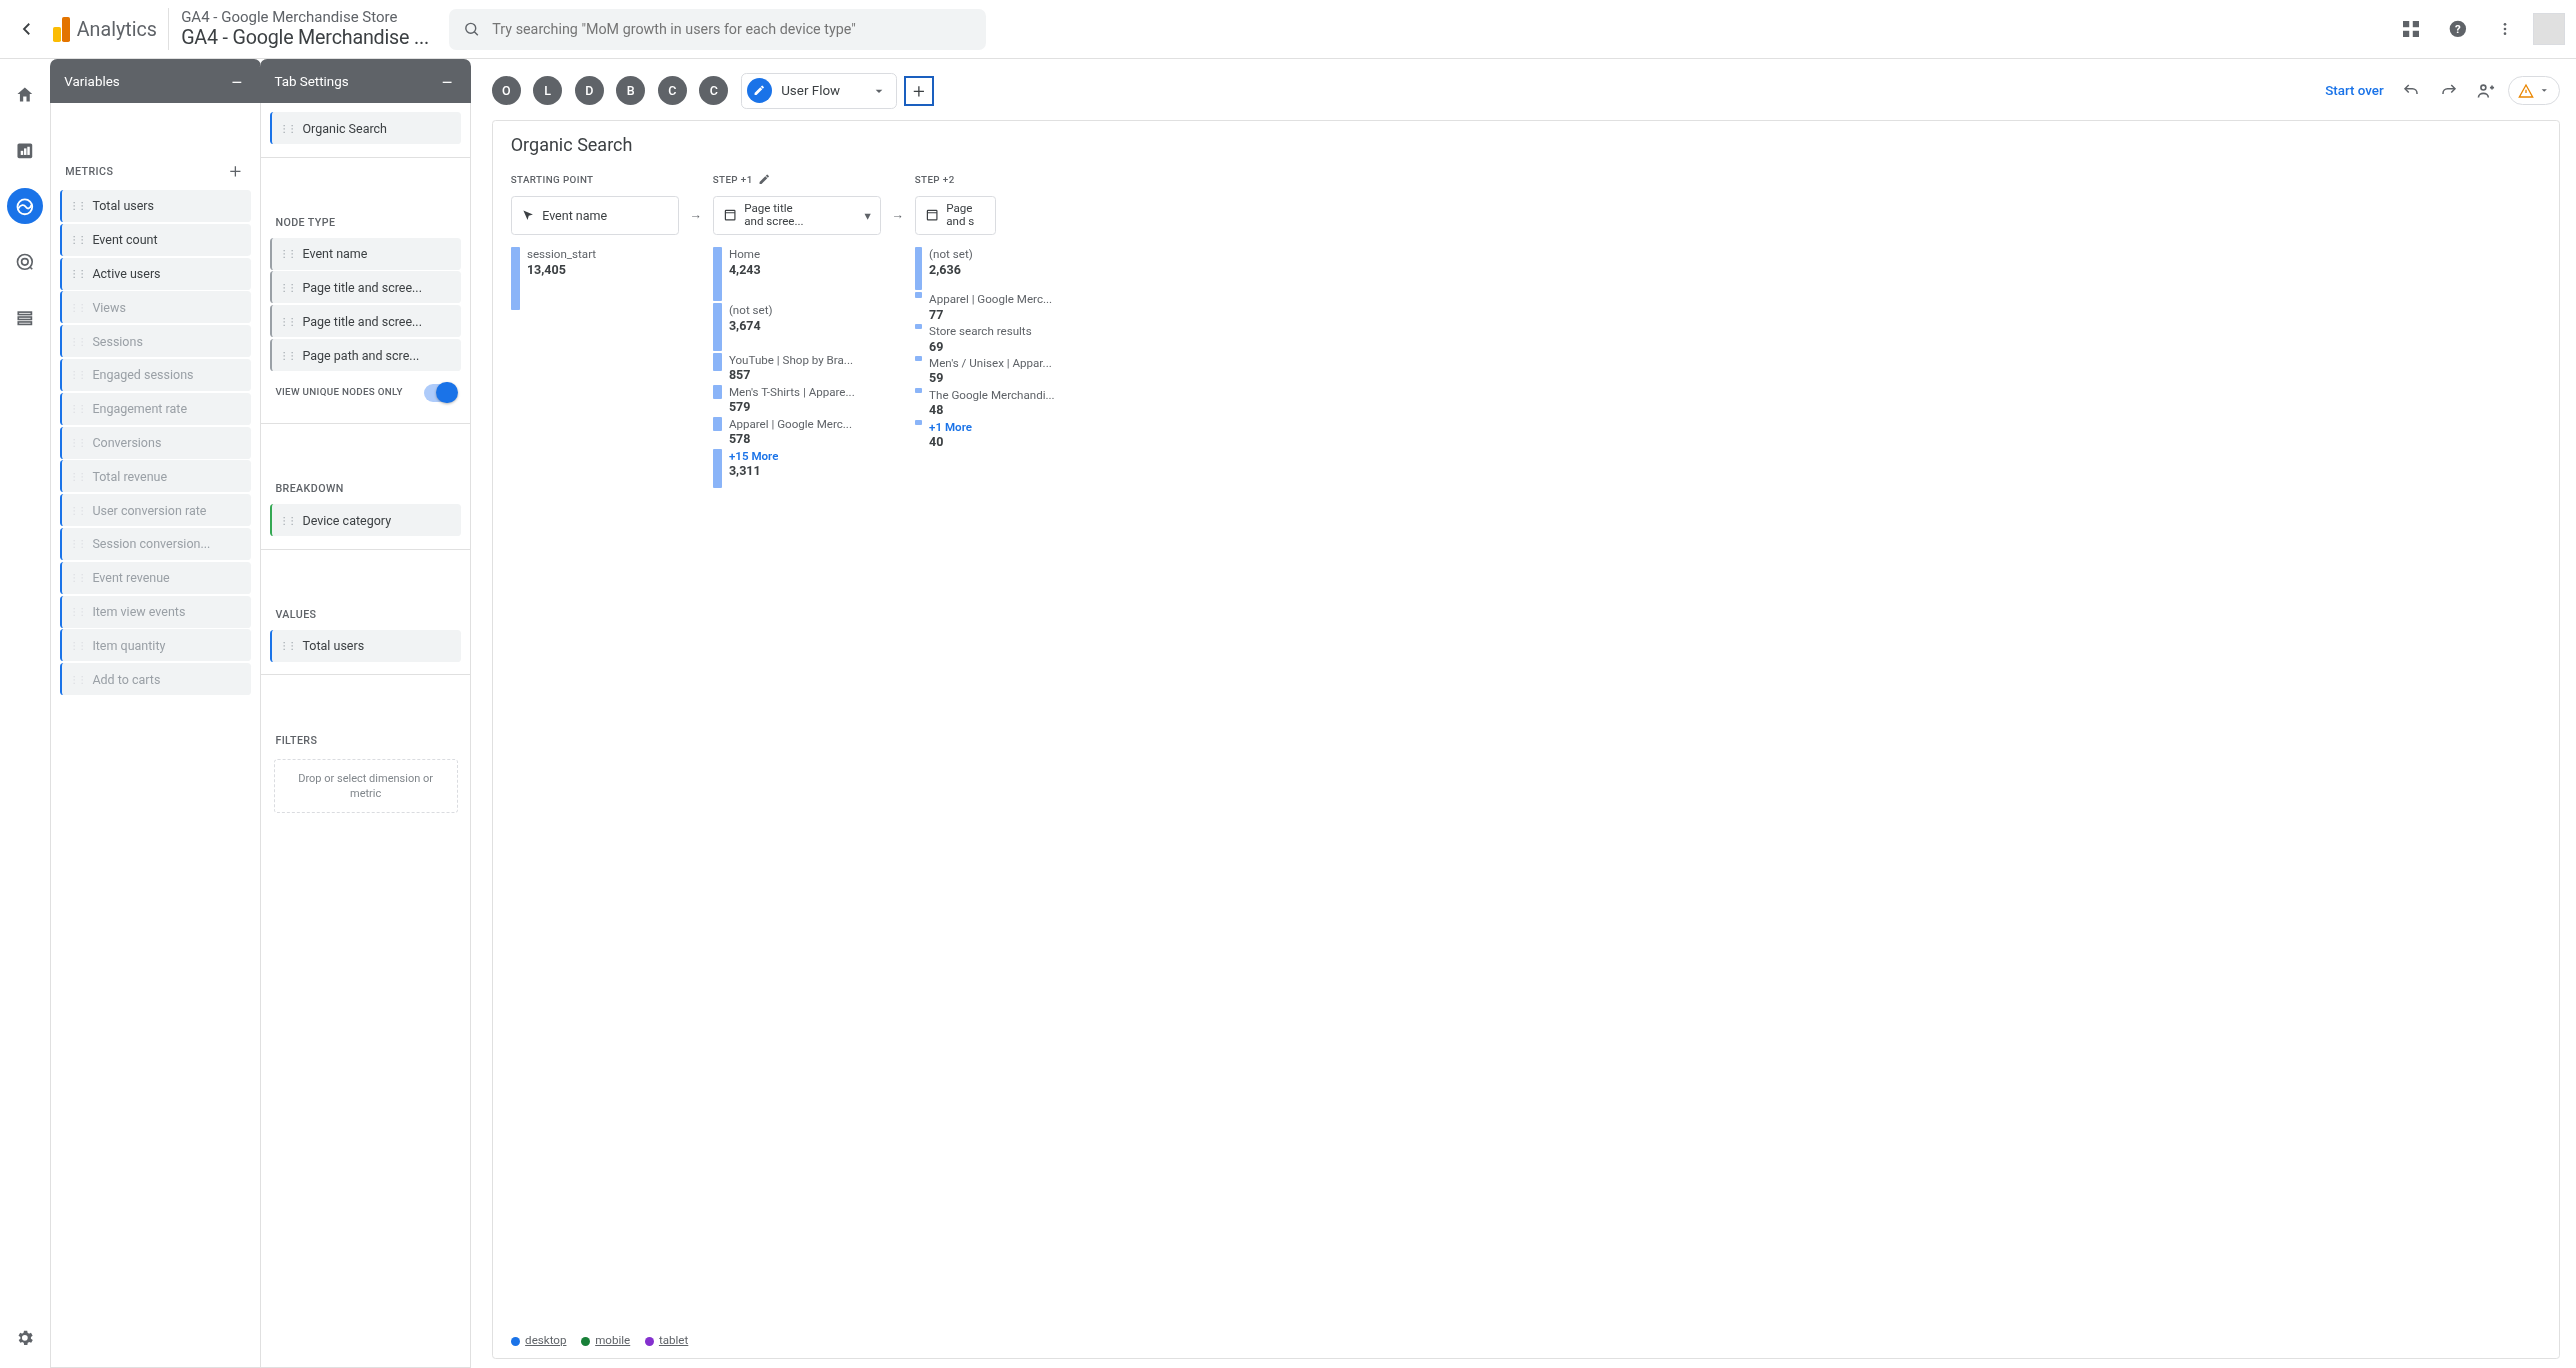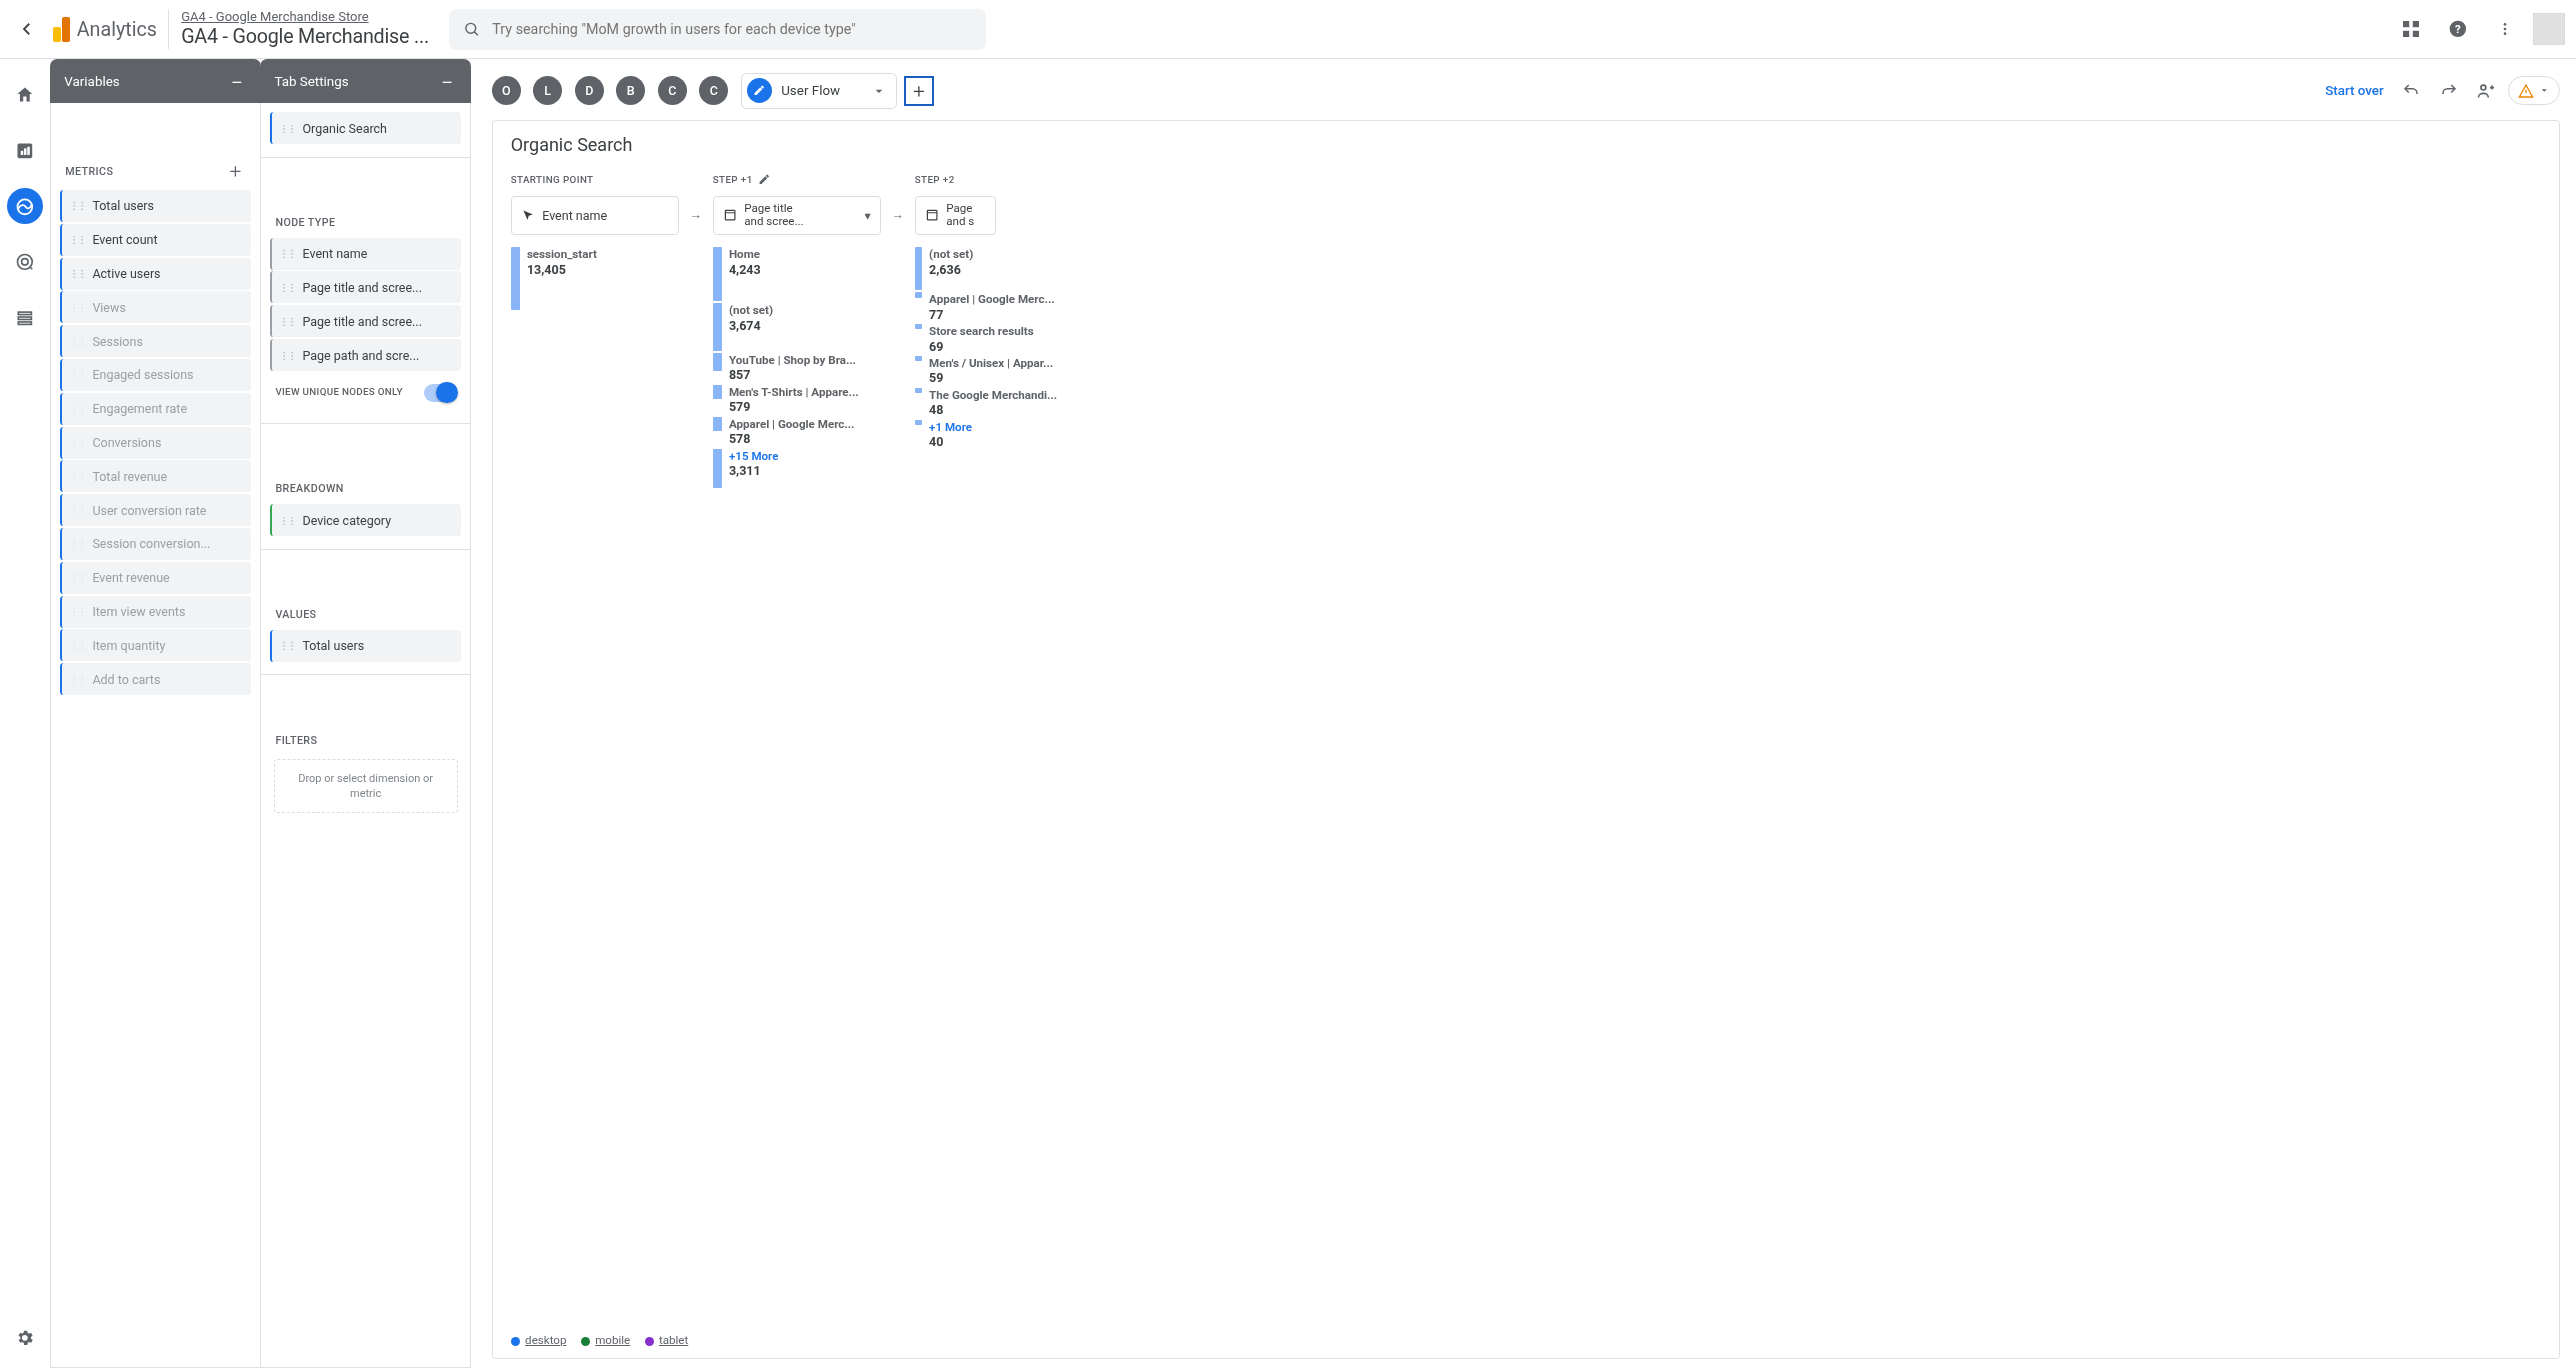--- a/index.html
+++ b/index.html
@@ -8,21 +8,21 @@
 
   
   .hdr { display:flex; align-items:center; height:59px; border-bottom:0.9px solid #e0e0e0; padding:0 10.7px; gap:10.7px; }
   .back-btn { width:32px; height:32px; display:flex; align-items:center; justify-content:center; cursor:pointer; }
   .logo { display:flex; align-items:center; gap:7.2px; }
   .logo-mark { display:flex; align-items:flex-end; gap:1.8px; }
   .logo-mark .bar1 { width:7.2px; height:14.3px; background:#fbbc04; border-radius:1.8px; }
   .logo-mark .bar2 { width:7.2px; height:25px; background:#e37400; border-radius:1.8px; }
   .logo-text { font-size:19.7px; color:#5f6368; }
   .acct { display:flex; flex-direction:column; border-left:0.9px solid #e0e0e0; padding-left:12.5px; line-height:1.2; }
-  .acct-top { font-size:13px; color:#5f6368;text-decoration:underline; }
+  .acct-top { font-size:15px; color:#5f6368; }
   .acct-bot { font-size:19.7px; color:#3c4043; letter-spacing:-0.2px; }
   .search { flex:0 0 537px; height:41px; background:#f1f3f4; border-radius:7.2px; display:flex; align-items:center; padding:0 14.3px; gap:12.5px; color:#5f6368; margin-left:9px; }
   .search input { border:none; background:transparent; font-size:14.3px; width:100%; outline:none; color:#5f6368; }
   .hdr-spacer { flex:1; }
   .hdr-icon { width:36px; height:36px; display:flex; align-items:center; justify-content:center; color:#5f6368; cursor:pointer; }
   .avatar { width:32px; height:32px; background:#e0e0e0; border:0.9px solid #dadce0; }
 
   
   .body { flex:1; display:flex; overflow:hidden; }
   .rail { width:50px; display:flex; flex-direction:column; align-items:center; padding-top:18px; gap:19.7px; }
@@ -75,21 +75,21 @@
   .sel .dd { margin-left:auto; color:#5f6368; }
   .arrow-sep { width:34px; display:flex; align-items:center; justify-content:center; color:#5f6368; margin-top:36px; }
 
   .node { display:flex; align-items:flex-start; gap:7.2px; margin:1.8px 0 0.9px; }
   .vbar { width:9px; border-radius:0.9px; background:#8ab4f8; }
   .vbar.sm { width:7.2px; background:#8ab4f8; }
   .node-txt { display:flex; flex-direction:column; font-size:11.6px; color:#5f6368; line-height:1.25; max-width:143px; }
   .node-txt .val { font-weight:700; color:#3c4043; font-size:12.5px; }
   .node-txt .more { color:#1a73e8; font-weight:600; }
   .nodes { margin-top:12.5px; }
-  .trunc { white-space:nowrap; overflow:hidden; text-overflow:ellipsis;font-weight:bold; }
+  .trunc { white-space:nowrap; overflow:hidden; text-overflow:ellipsis; }
 
   
   .menu { position:absolute; top:5.4px; left:429px; width:147px; background:#fff; border-radius:3.6px; box-shadow:0 1.8px 9px rgba(0,0,0,.25); padding:7.2px 0; z-index:20; }
   .menu-item { height:30px; display:flex; align-items:center; padding:0 14.3px; font-size:12.5px; color:#3c4043; cursor:pointer; }
   .menu-item.hl { border:1.8px solid #1a5fbf; margin:1.8px 5.4px; border-radius:1.8px; padding:0 9px; height:29px; }
 
   
   .legend { position:absolute; bottom:10.7px; left:18px; display:flex; gap:14.3px; font-size:11.6px; color:#5f6368;text-decoration:underline; }
   .legend .dot { width:9px; height:9px; border-radius:50%; display:inline-block; margin-right:5.4px; vertical-align:middle; }
 

